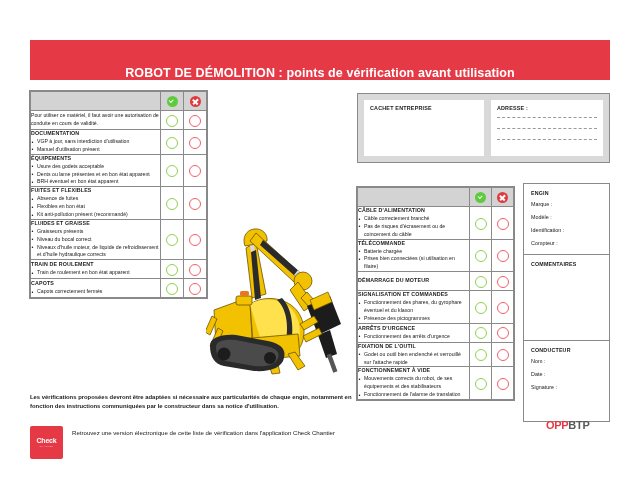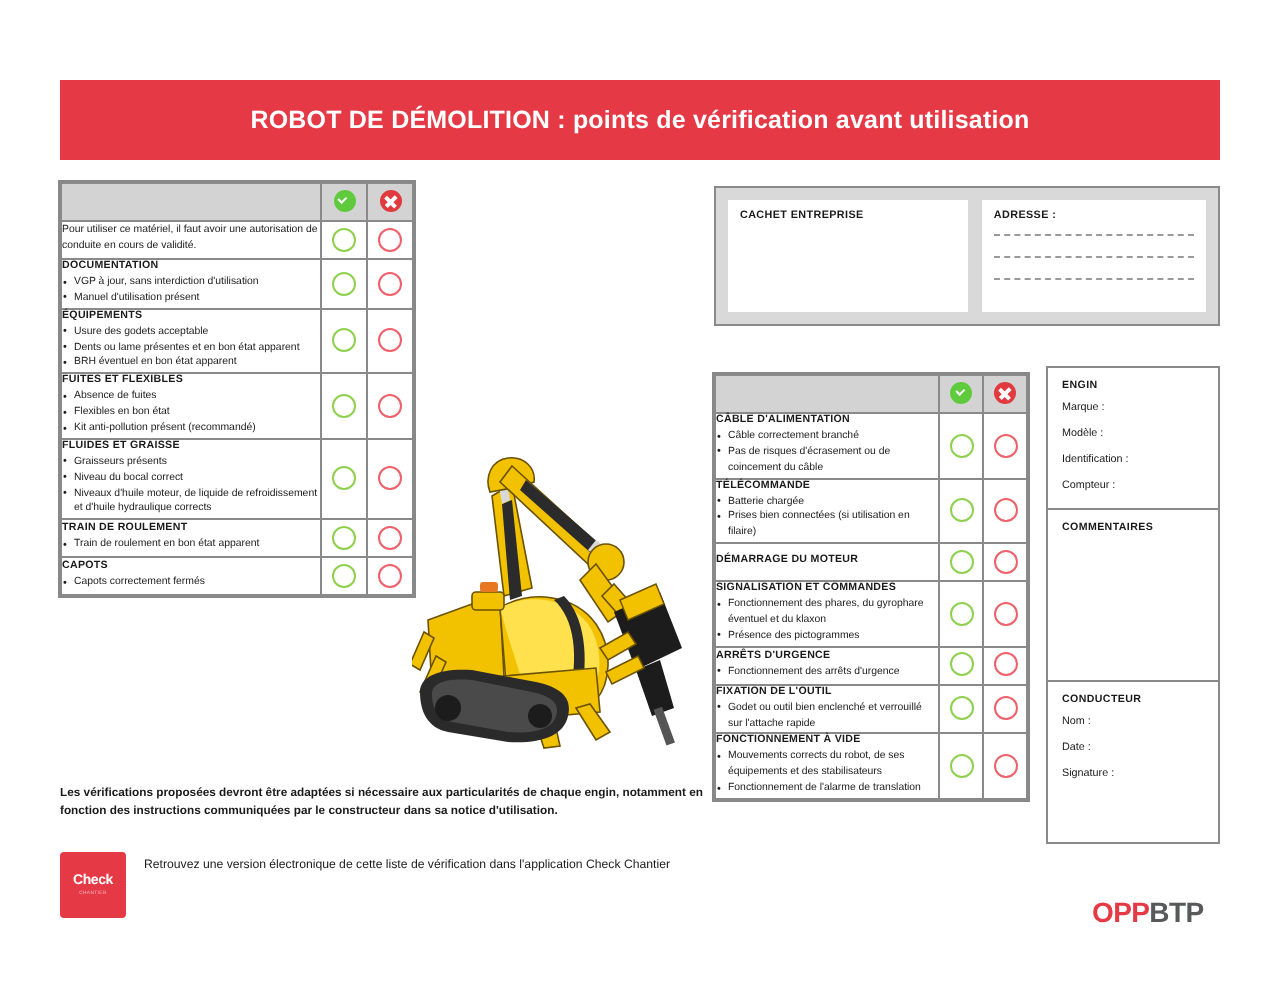--- a/index.html
+++ b/index.html
@@ -18,21 +18,21 @@
 
   
   #title-banner {
     position: absolute;
     left: 30px;
     top: 40px;
     width: 580px;
     height: 40px;
     background: #e63946;
     display: flex;
-    align-items: center;
+    align-items: flex-end;
     justify-content: center;
     box-sizing: border-box;
   }
   #title-banner .title-text {
     color: #ffffff;
     font-size: 12.5px;
     font-weight: bold;
     letter-spacing: 0.1px;
     text-align: center;
   }
@@ -268,22 +268,22 @@
   #app-promo .promo-text {
     font-size: 6.1px;
     line-height: 1.65;
     margin: 0;
     padding-top: 2px;
   }
 
   #oppbtp-logo {
     position: absolute;
     left: 546px;
-    top: 448px;
-    font-size: 14px;
+    top: 419px;
+    font-size: 11px;
     font-weight: bold;
     letter-spacing: -0.3px;
   }
   #oppbtp-logo .opp { color: #e63946; }
   #oppbtp-logo .btp { color: #58595b; }
 </style>
 </head>
 <body>
 
 <div id="title-banner">

